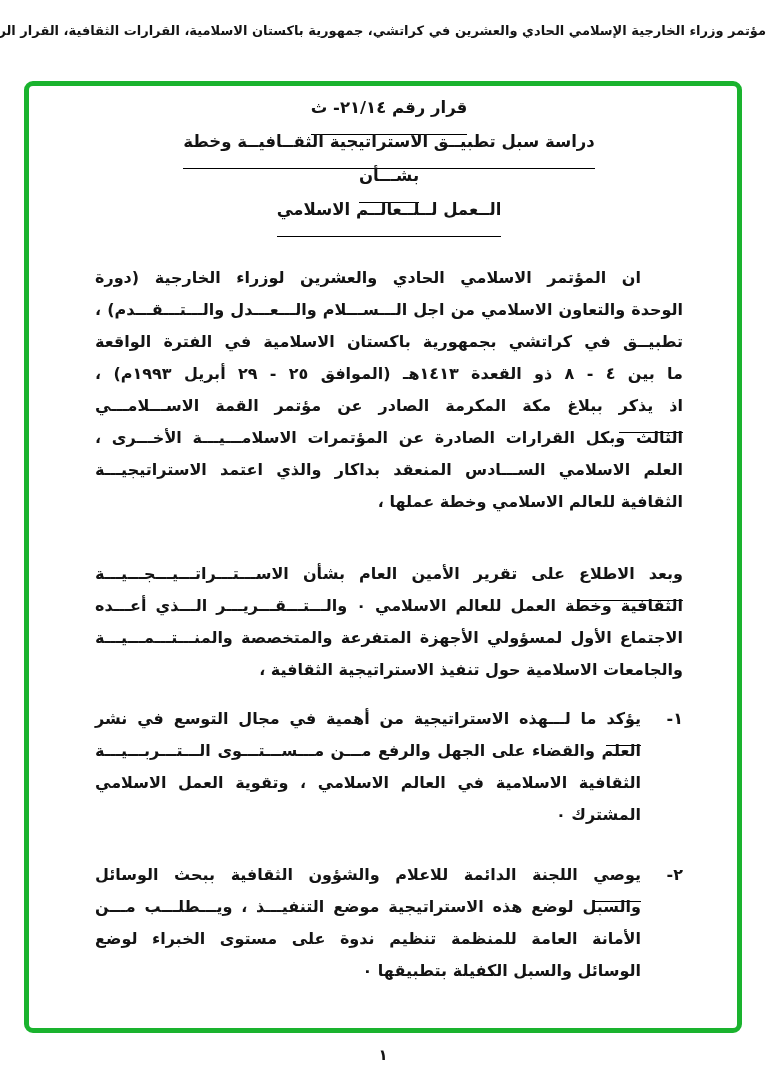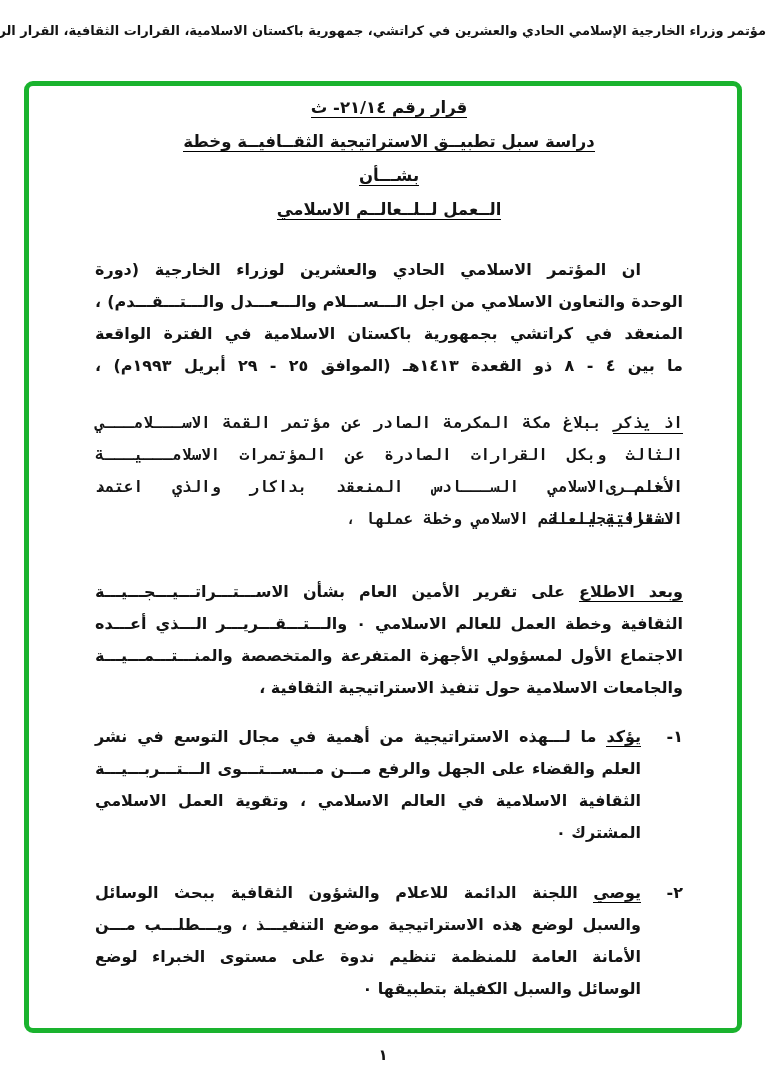--- a/index.html
+++ b/index.html
@@ -16,30 +16,30 @@
 
   
   .frame{
     position:absolute;left:24px;top:81px;box-sizing:border-box;
     width:718px;height:952px;border:5px solid #1ab32e;border-radius:9px;
     padding:12px 54px 0 66px;background:transparent;
   }
 
   
   .title-line{height:34px;text-align:center;font-weight:bold;font-size:16.5px;}
-  .u-line,.u{border-bottom:1.6px solid #000;padding-bottom:0;}
+  .u-line,.u{border-bottom:1.6px solid #000;padding-bottom:17px;}
 
   
   .para{font-size:16px;font-weight:bold;}
   .line{line-height:32px;height:32px;text-align:justify;text-align-last:justify;}
   .line.noj{text-align-last:right;}
   .para.indent .line:first-child{text-indent:42px;}
 
-  #paragraphs .para:nth-child(1){margin-top:20px;}
-  #paragraphs .para:nth-child(2){margin-top:26px;font-family:Liberation Mono, monospace;}
+  #paragraphs .para:nth-child(1){margin-top:28px;}
+  #paragraphs .para:nth-child(2){}
   #paragraphs .para:nth-child(3){margin-top:40px;}
 
   
   .item{display:flex;margin-top:17px;font-size:16px;font-weight:bold;}
   #items .item:nth-child(2){margin-top:28px;}
   .item-number{flex:none;width:42px;line-height:32px;text-align:right;}
   .item-body{flex:1;min-width:0;}
 
   
   .page-num{position:absolute;top:1046px;left:0;right:0;text-align:center;
@@ -58,21 +58,21 @@
     <div id="title-block">
         <div class="title-line"><span class="u-line">قرار رقم ٢١/١٤- ث</span></div>
         <div class="title-line"><span class="u-line">دراسة سبل تطبيــق الاستراتيجية الثقــافيــة وخطة</span></div>
         <div class="title-line"><span class="u-line">بشـــأن</span></div>
         <div class="title-line"><span class="u-line">الــعمل لــلــعالــم الاسلامي</span></div>
       </div>
     <div id="paragraphs">
         <div class="para indent">
           <div class="line">ان المؤتمر الاسلامي الحادي والعشرين لوزراء الخارجية (دورة</div>
           <div class="line">الوحدة والتعاون الاسلامي من اجل الـــســـلام والـــعـــدل والـــتـــقـــدم) ،</div>
-          <div class="line">المنعقد في كراتشي بجمهورية باكستان الاسلامية في الفترة الواقعة</div>
+          <div class="line">تطبيــق في كراتشي بجمهورية باكستان الاسلامية في الفترة الواقعة</div>
           <div class="line">ما بين ٤ - ٨ ذو القعدة ١٤١٣هـ (الموافق ٢٥ - ٢٩ أبريل ١٩٩٣م) ،</div>
         </div>
         <div class="para">
           <div class="line"><span class="u">اذ يذكر</span> ببلاغ مكة المكرمة الصادر عن مؤتمر القمة الاســـلامـــي</div>
           <div class="line">الثالث وبكل القرارات الصادرة عن المؤتمرات الاسلامـــيـــة الأخـــرى ،</div>
           <div class="line">العلم الاسلامي الســـادس المنعقد بداكار والذي اعتمد الاستراتيجيـــة</div>
           <div class="line noj">الثقافية للعالم الاسلامي وخطة عملها ،</div>
         </div>
         <div class="para">
           <div class="line"><span class="u">وبعد الاطلاع</span> على تقرير الأمين العام بشأن الاســـتـــراتـــيـــجـــيـــة</div>

